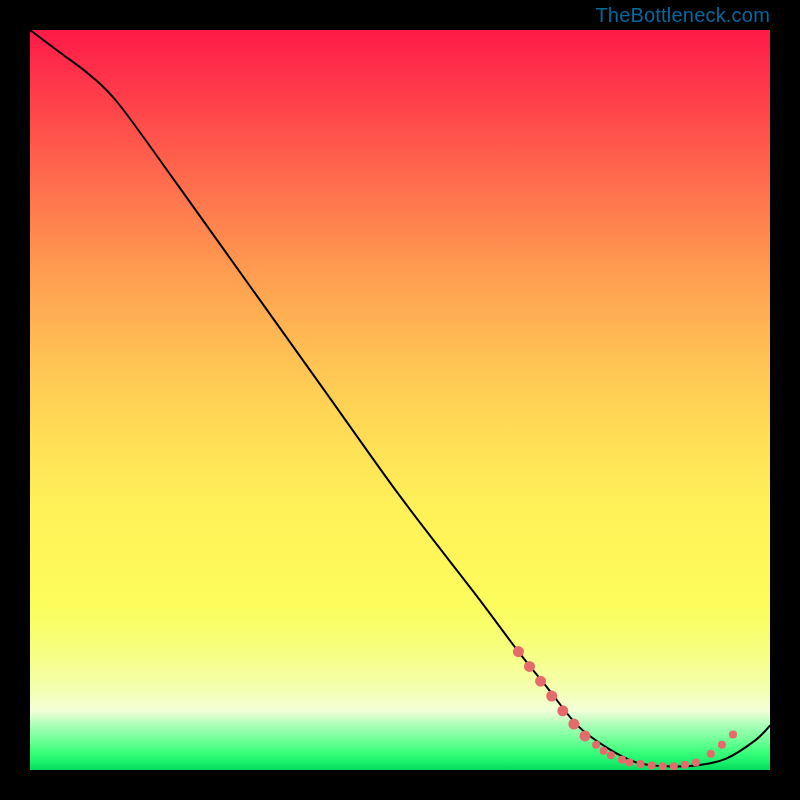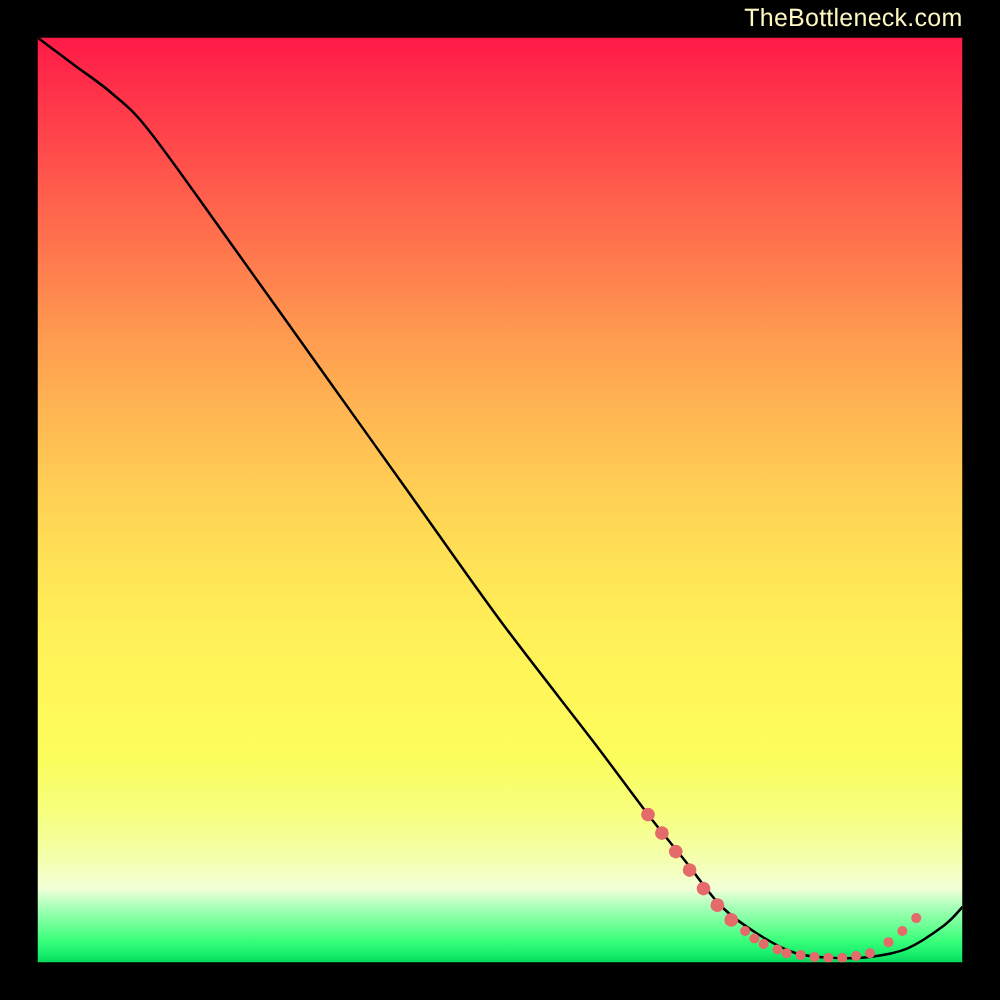--- a/index.html
+++ b/index.html
@@ -58,21 +58,21 @@
     position: absolute;
     left: 0;
     top: 0;
     width: 100%;
     height: 100%;
   }
   .watermark {
     position: absolute;
     top: 4px;
     right: 30px;
-    color: #fef9c3;
+    color: #0369a1;
     font-family: Arial, Helvetica, sans-serif;
     font-size: 20px;
     letter-spacing: 0.2px;
     user-select: none;
   }
 </style>
 </head>
 <body>
 
 <div class="stage">

